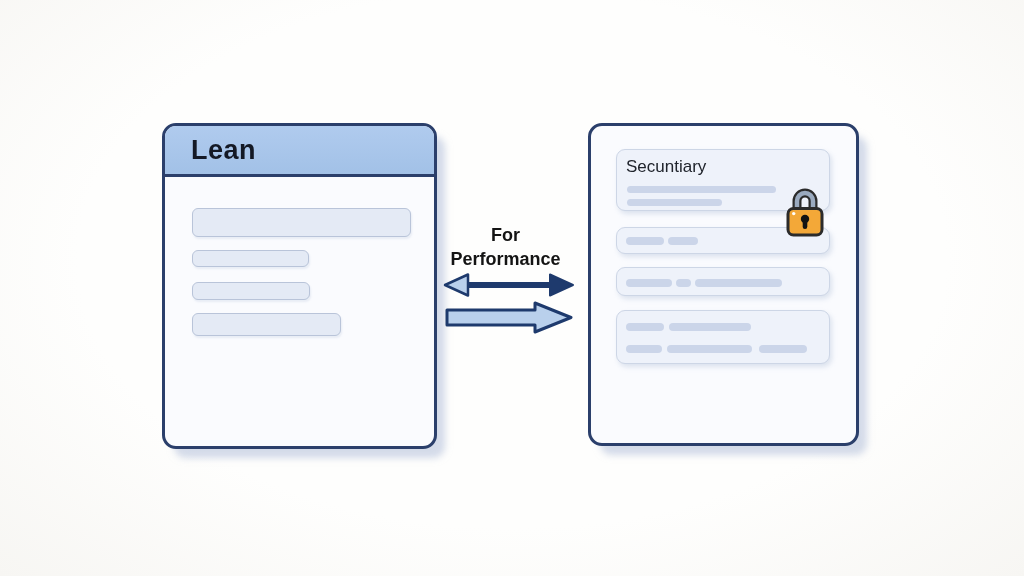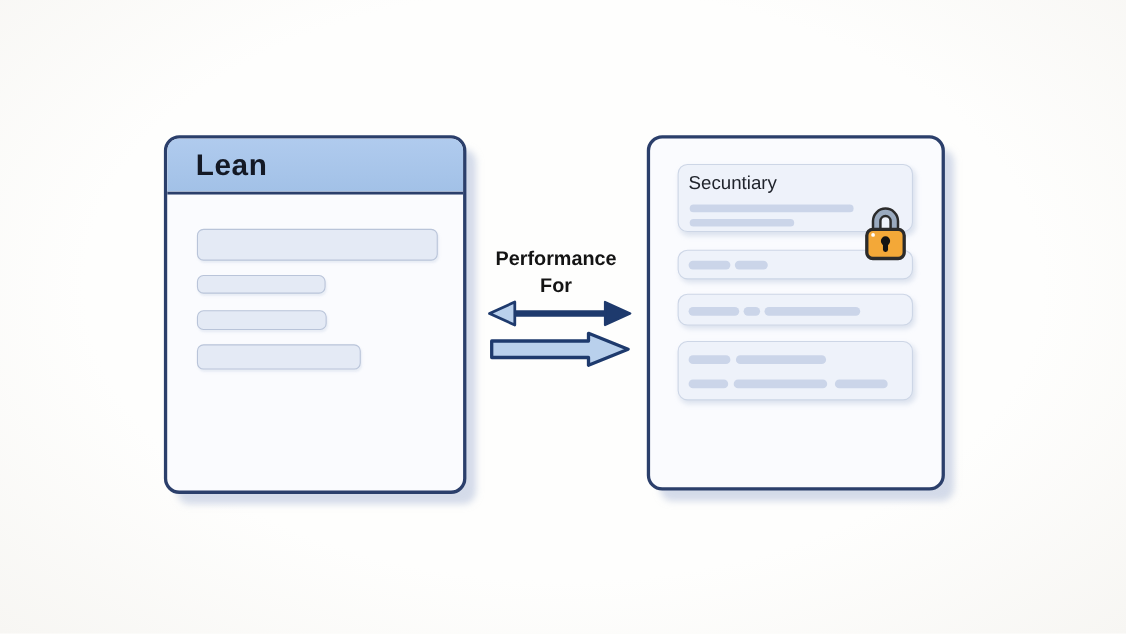--- a/index.html
+++ b/index.html
@@ -43,21 +43,21 @@
     font-size: 27px;
     font-weight: bold;
     color: #141925;
     letter-spacing: 0.5px;
   }
   .panel-body {
     position: relative;
     width: 100%;
   }
 
-  #lean-panel   { left: 149px; top: 123px; width: 269px; height: 320px; }
+  #lean-panel   { left: 162px; top: 123px; width: 269px; height: 320px; }
   #details-panel{ left: 588px; top: 123px; width: 265px; height: 317px; }
 
   
   .lean-bar {
     position: absolute;
     background: #e4eaf5;
     border: 1.5px solid #b9c4d9;
     border-radius: 6px;
     box-shadow: 1px 2px 2px rgba(180,194,220,0.25);
   }
@@ -144,22 +144,22 @@
     </div>
     <div class="panel-body">
       <div class="lean-bar b1"></div>
       <div class="lean-bar b2"></div>
       <div class="lean-bar b3"></div>
       <div class="lean-bar b4"></div>
     </div>
   </div>
 
   <div class="connector-label">
+    <div>For</div>
     <div>Performance</div>
-    <div>For</div>
   </div>
 
   <div class="connector-arrows">
     <svg width="132" height="64" viewBox="0 0 132 64">
 
       <g>
         <line x1="18" y1="14" x2="112" y2="14" stroke="#1e3a6d" stroke-width="6"></line>
         <polygon points="2,14 25,3.5 25,24.5" fill="#b9d0ec" stroke="#1e3a6d" stroke-width="2.5" stroke-linejoin="round"></polygon>
         <polygon points="130,14 107,3.5 107,24.5" fill="#1e3a6d" stroke="#1e3a6d" stroke-width="2" stroke-linejoin="round"></polygon>
       </g>

